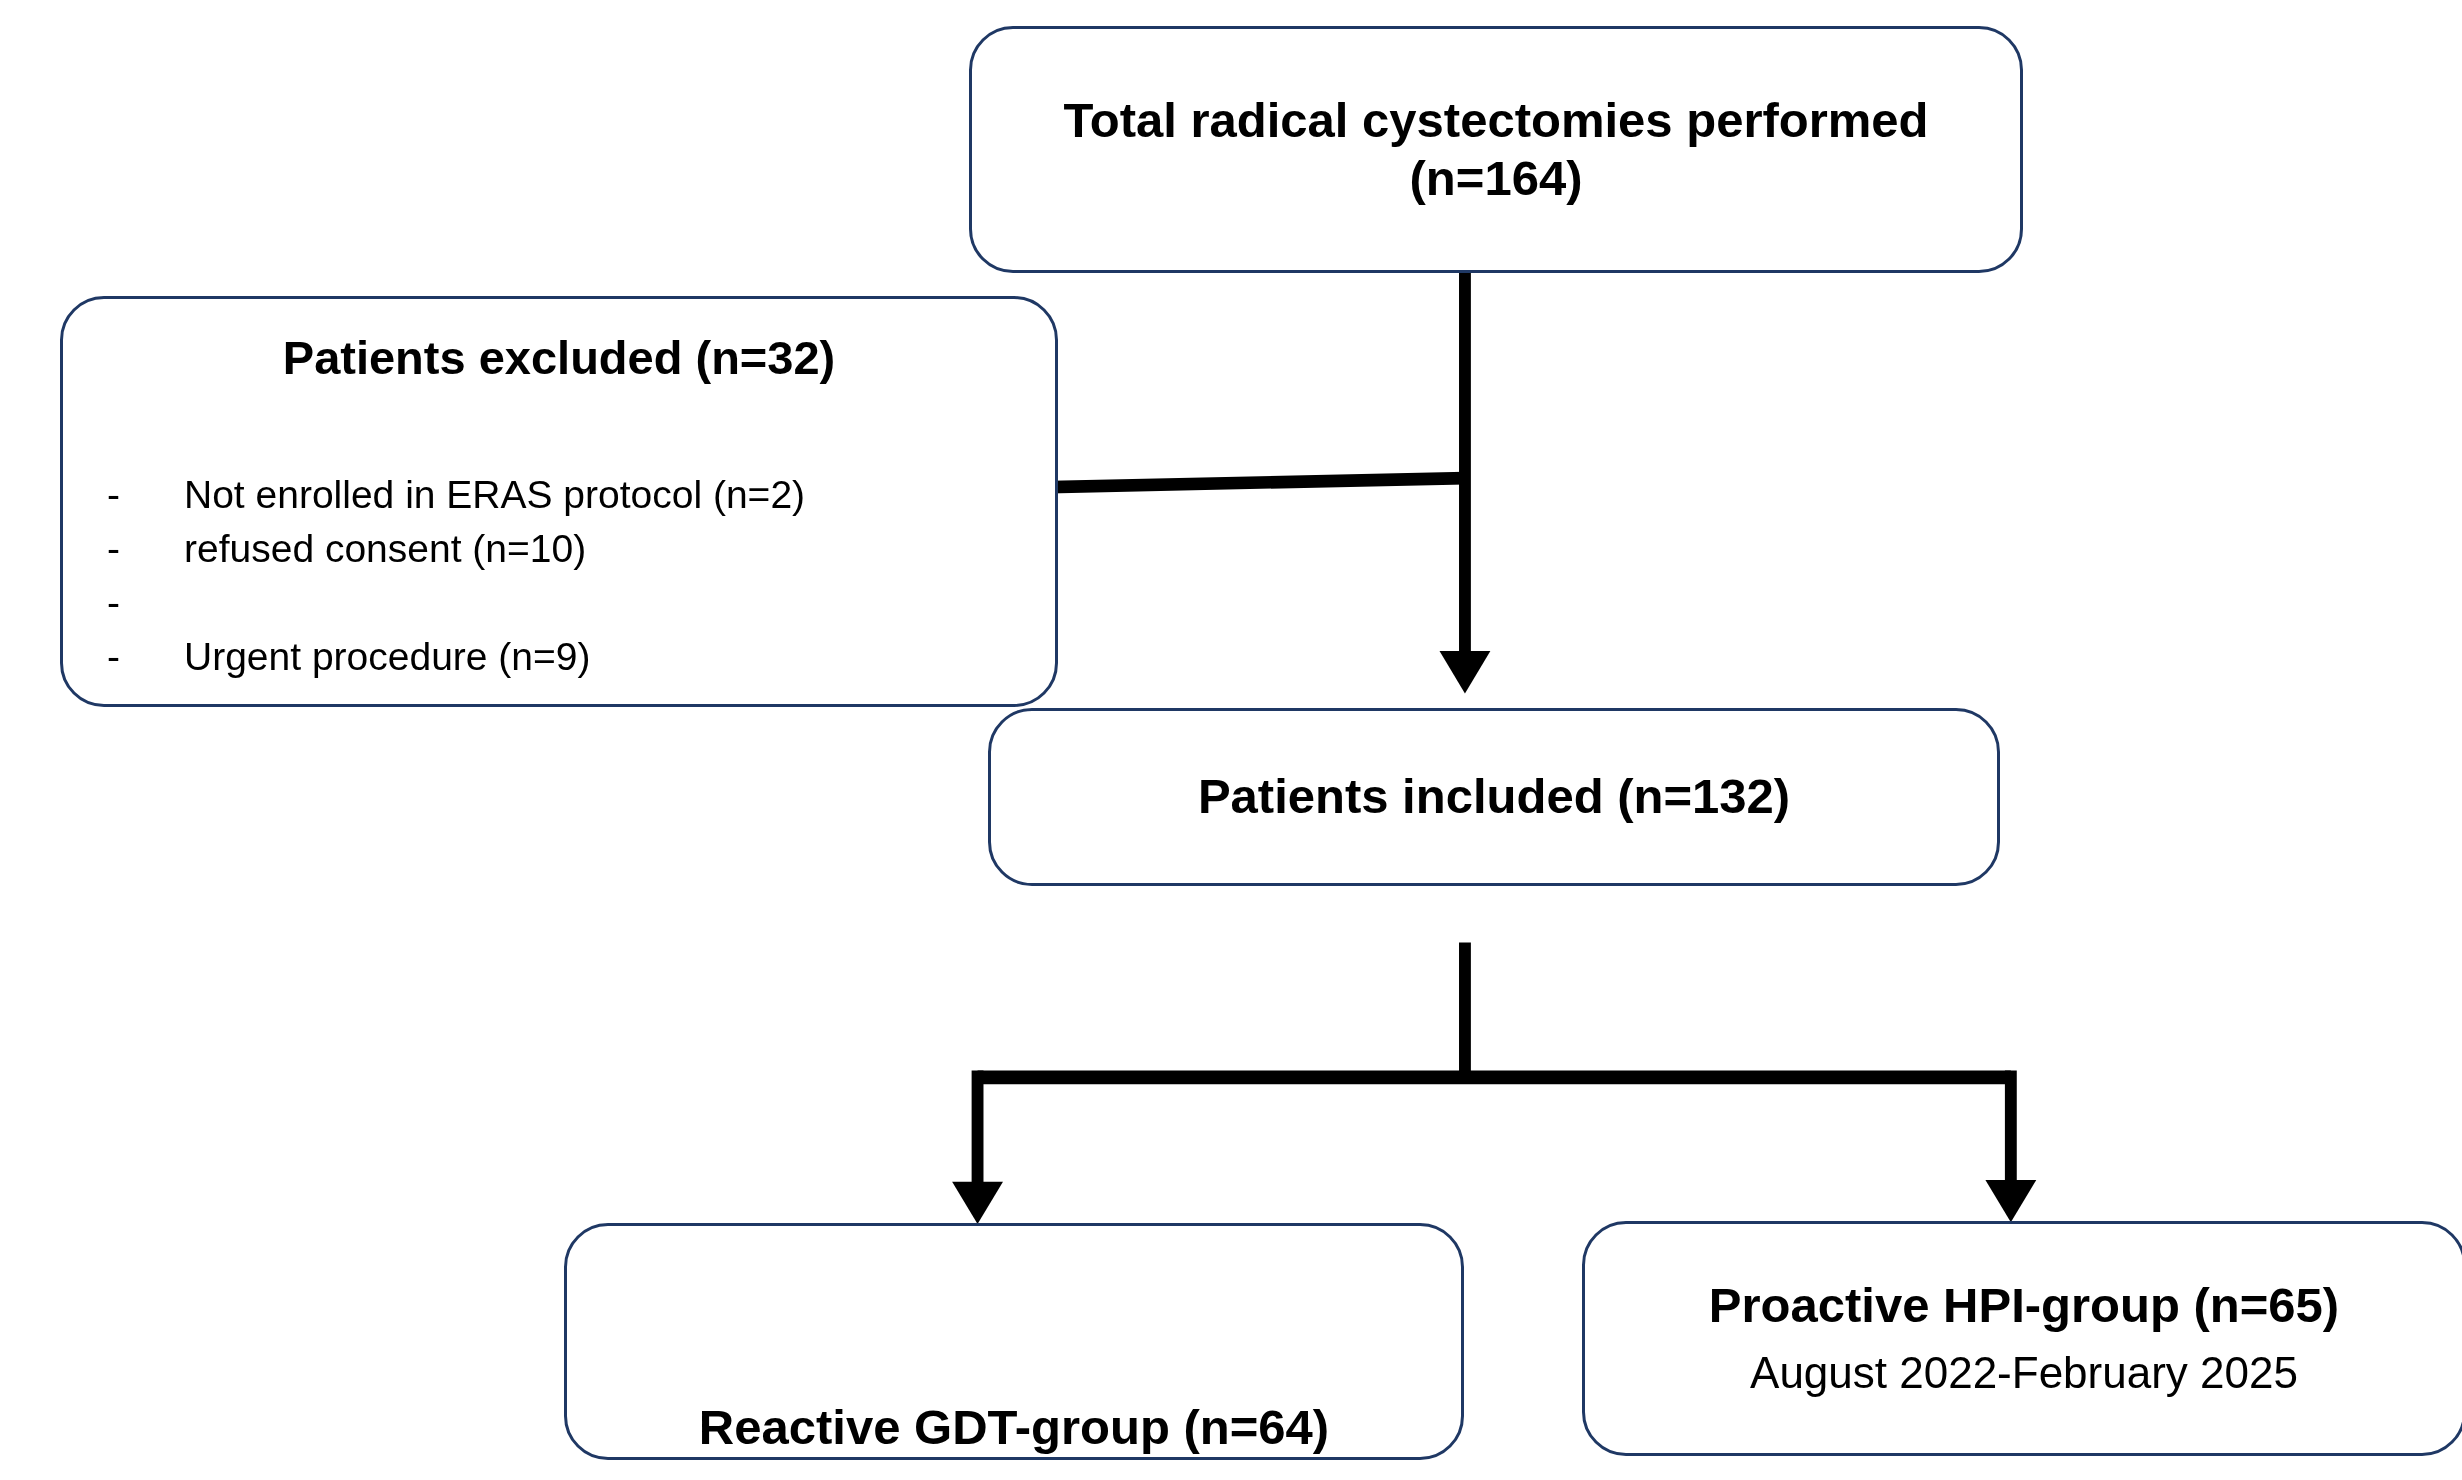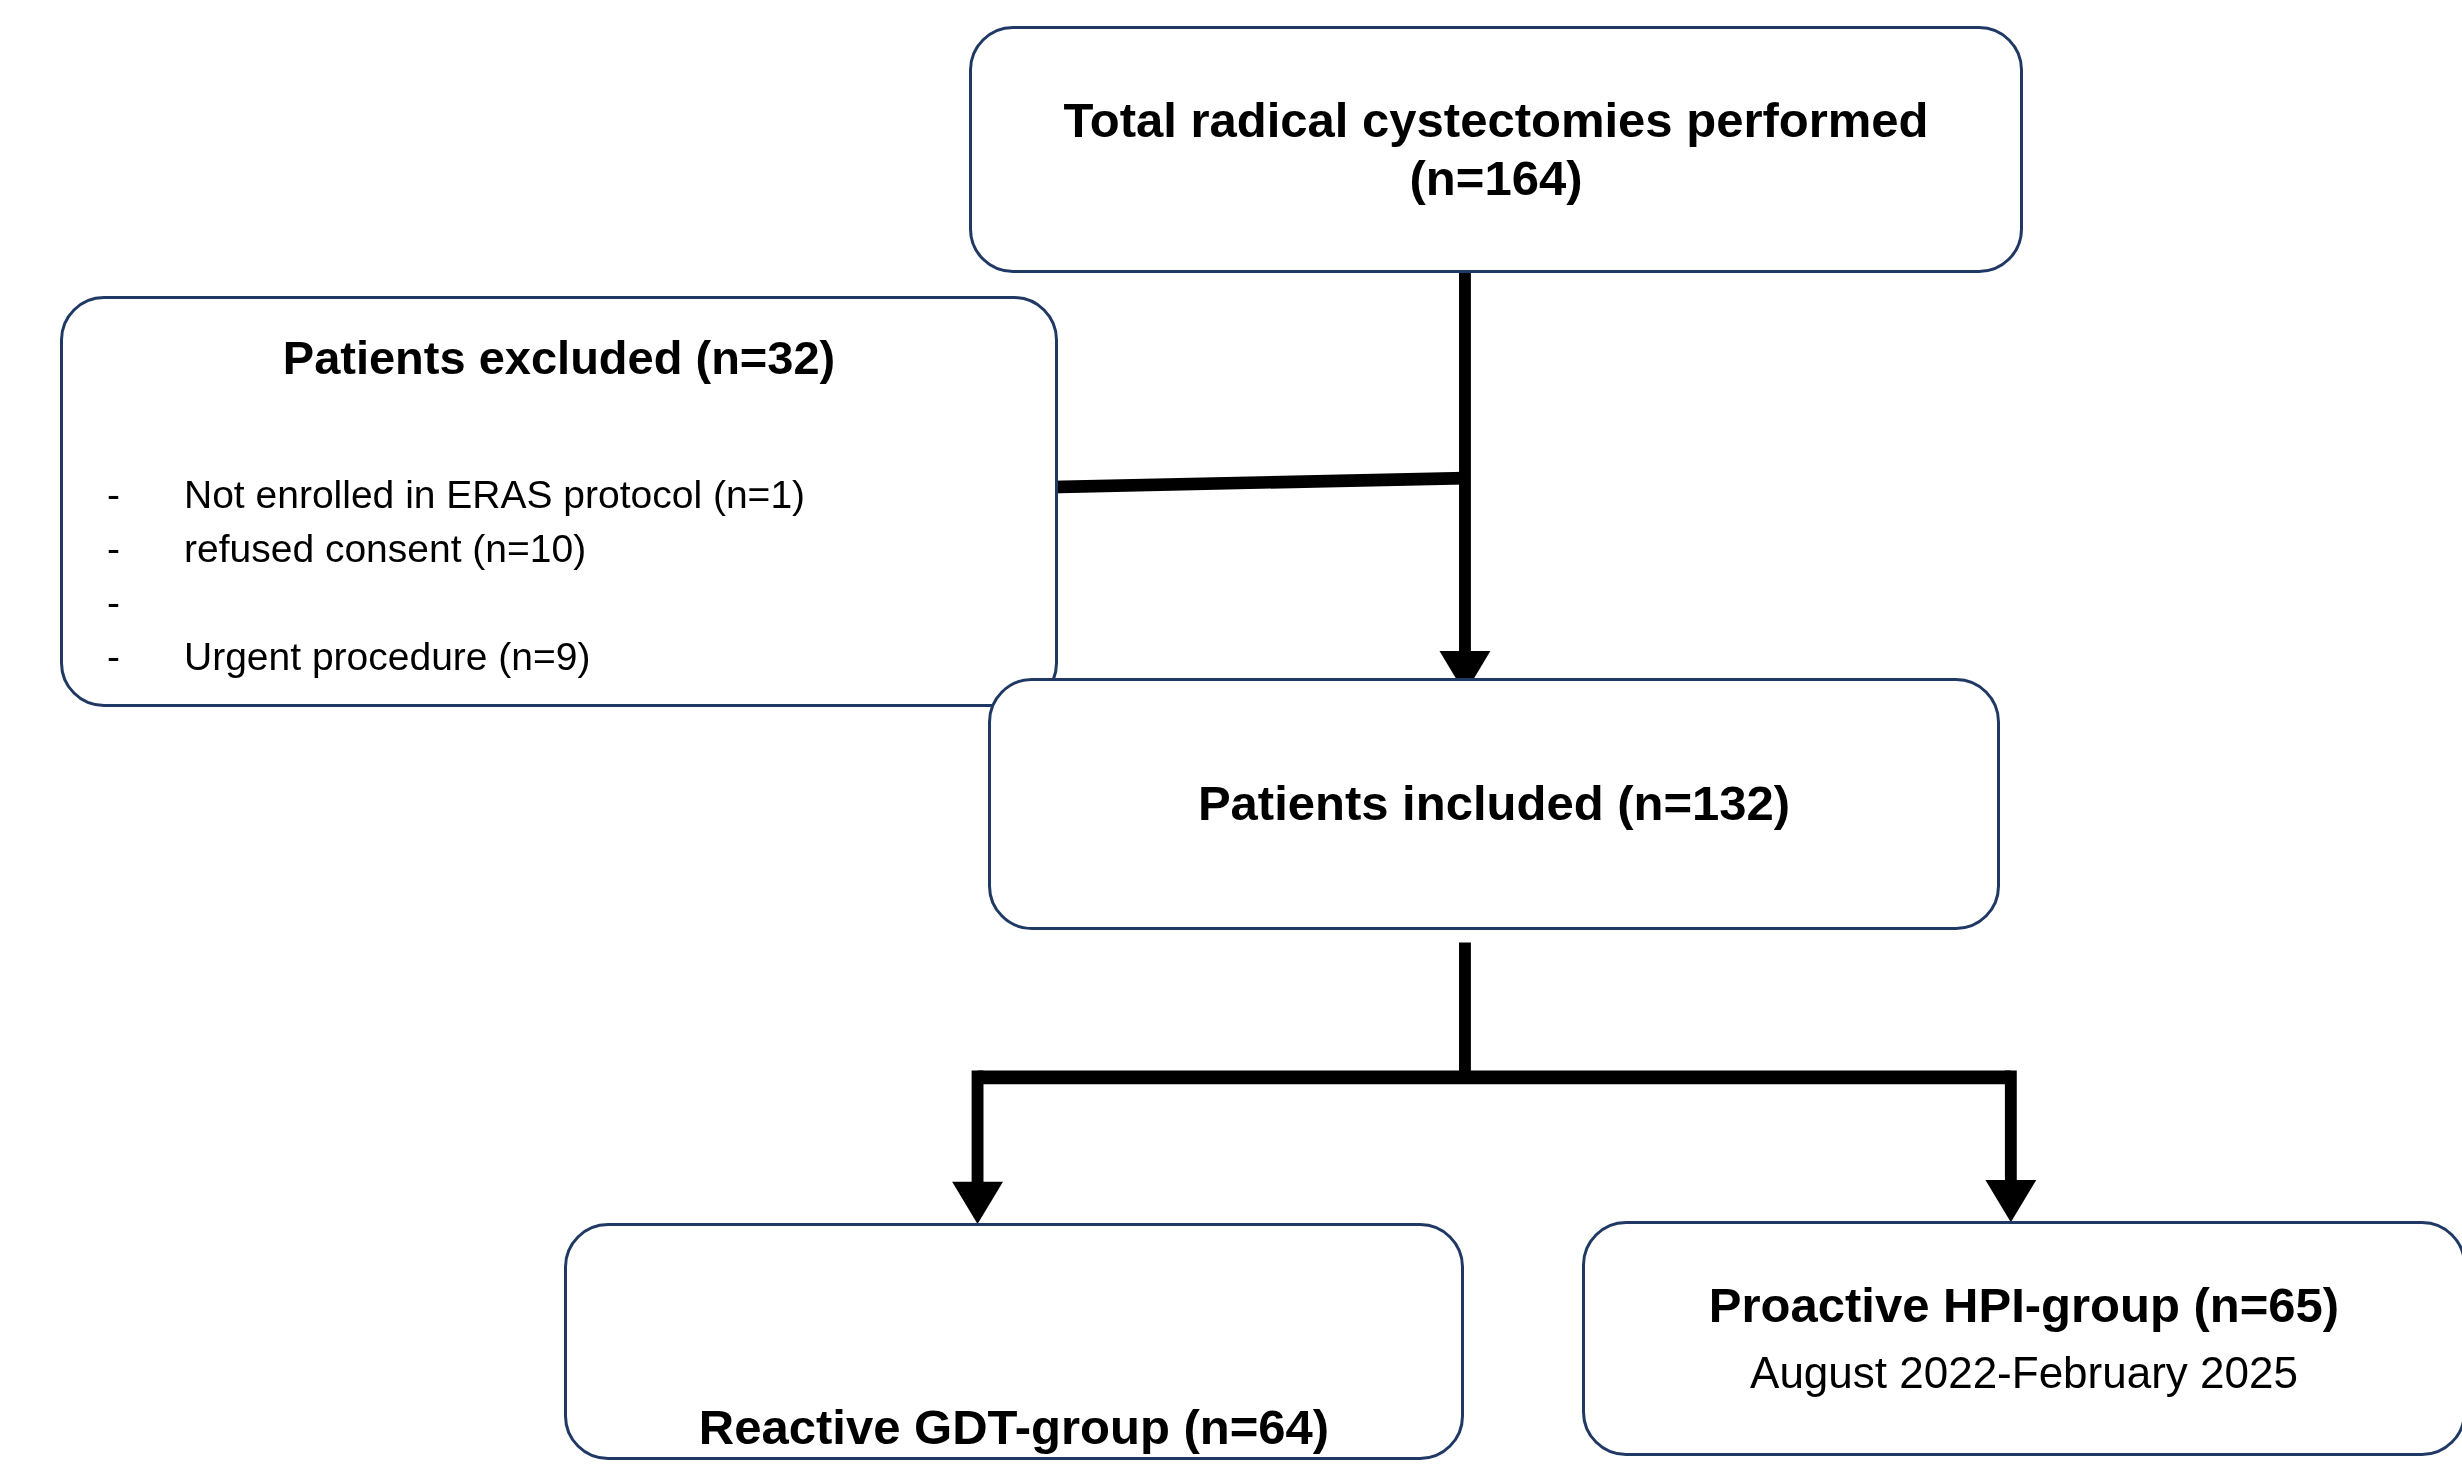--- a/index.html
+++ b/index.html
@@ -42,21 +42,21 @@
   #box-excluded .box-title{font-size:47px;text-align:center;line-height:54px;}
   .excluded-list{margin-top:83px;display:block;}
   .excluded-item{
     display:flex;align-items:baseline;
     font-size:39px;line-height:54px;
     padding-left:44px;
   }
   .excluded-item .bullet{width:77px;flex:0 0 77px;}
 
   
-  #box-included{left:956px;top:678px;width:1012px;height:252px;padding:0 17px;}
+  #box-included{left:956px;top:708px;width:1012px;height:178px;padding:0 17px;}
 
   
   #box-gdt{left:532px;top:1223px;width:900px;height:237px;padding:0 13.6px;justify-content:flex-end;}
   #box-hpi{left:1550px;top:1221px;width:884px;height:235px;padding:0 13.6px;}
 
   
   #connectors{position:absolute;left:0;top:0;width:2462px;height:1480px;}
   .line{stroke:var(--connector);fill:none;}
   .head{fill:var(--connector);stroke:none;}
 </style>
@@ -87,21 +87,21 @@
   <div class="flowbox" id="box-total">
     <div class="box-title">Total radical cystectomies performed</div>
     <div class="box-title">(n=164)</div>
   </div>
 
   <div class="flowbox" id="box-excluded">
     <div class="box-title">Patients excluded (n=32)</div>
     <div class="excluded-list">
       <div class="excluded-item">
         <span class="bullet">-</span>
-        <span>Not enrolled in ERAS protocol (n=1)</span>
+        <span>Not enrolled in ERAS protocol (n=2)</span>
       </div>
       <div class="excluded-item">
         <span class="bullet">-</span>
         <span>refused consent (n=10)</span>
       </div>
       <div class="excluded-item">
         <span class="bullet">-</span>
       </div>
       <div class="excluded-item">
         <span class="bullet">-</span>

